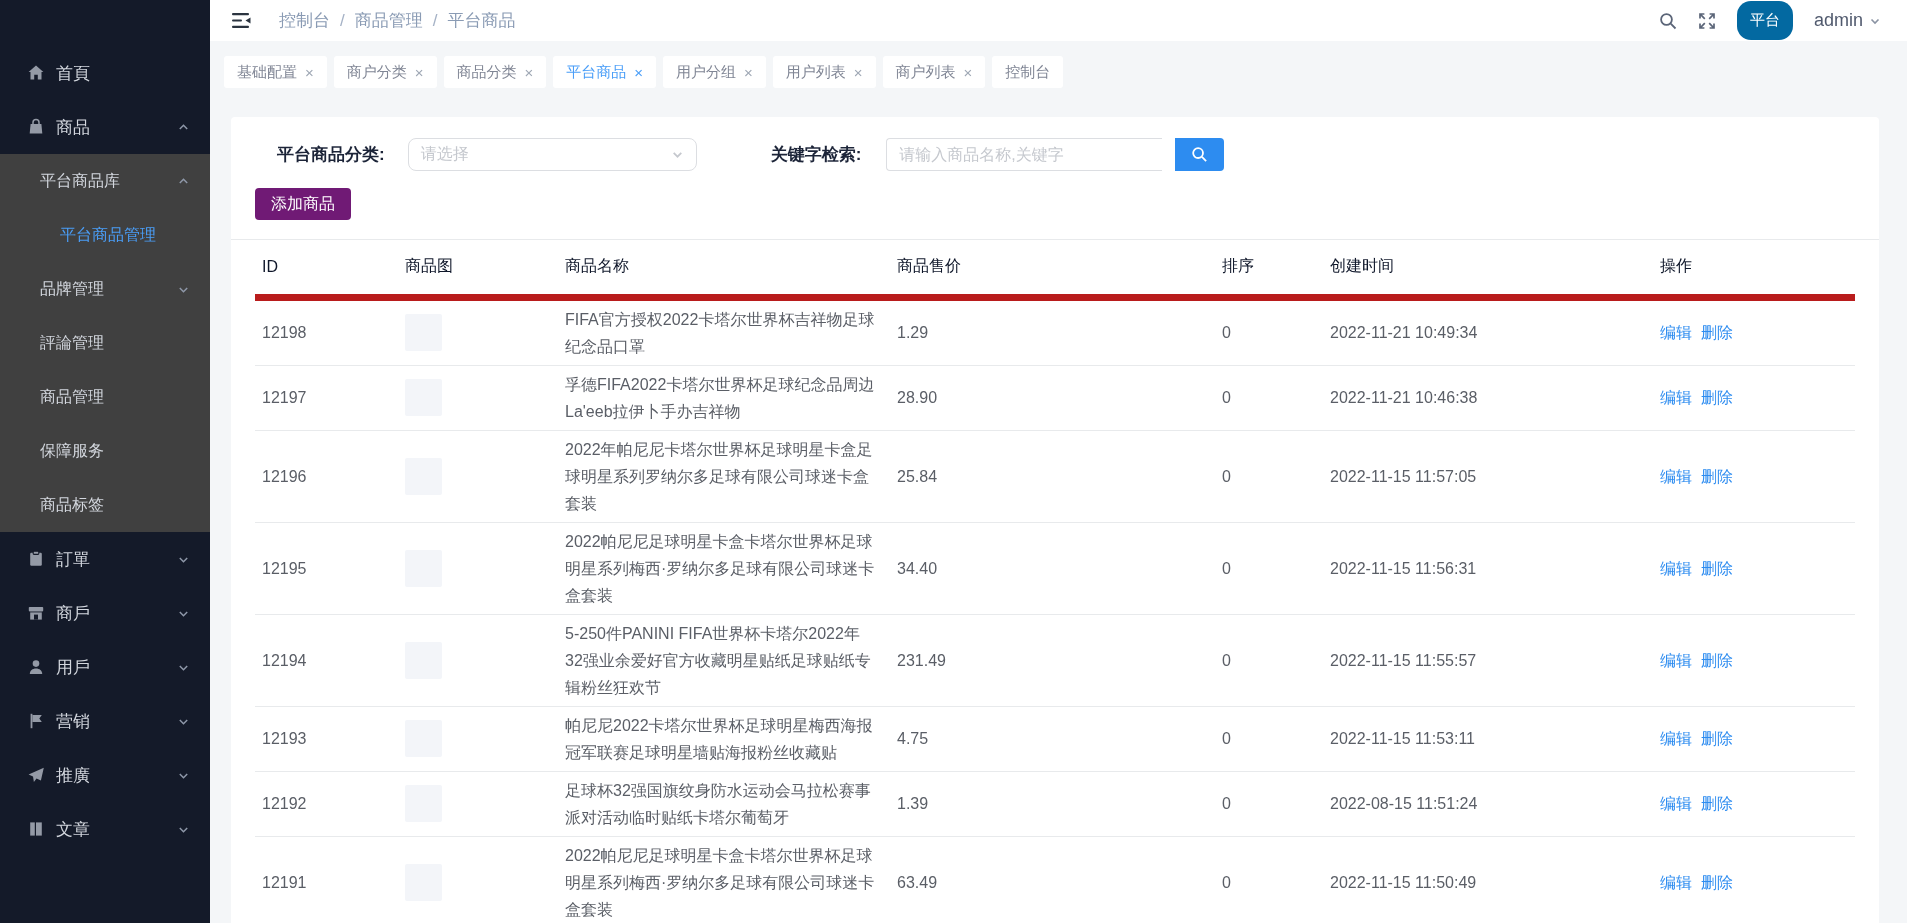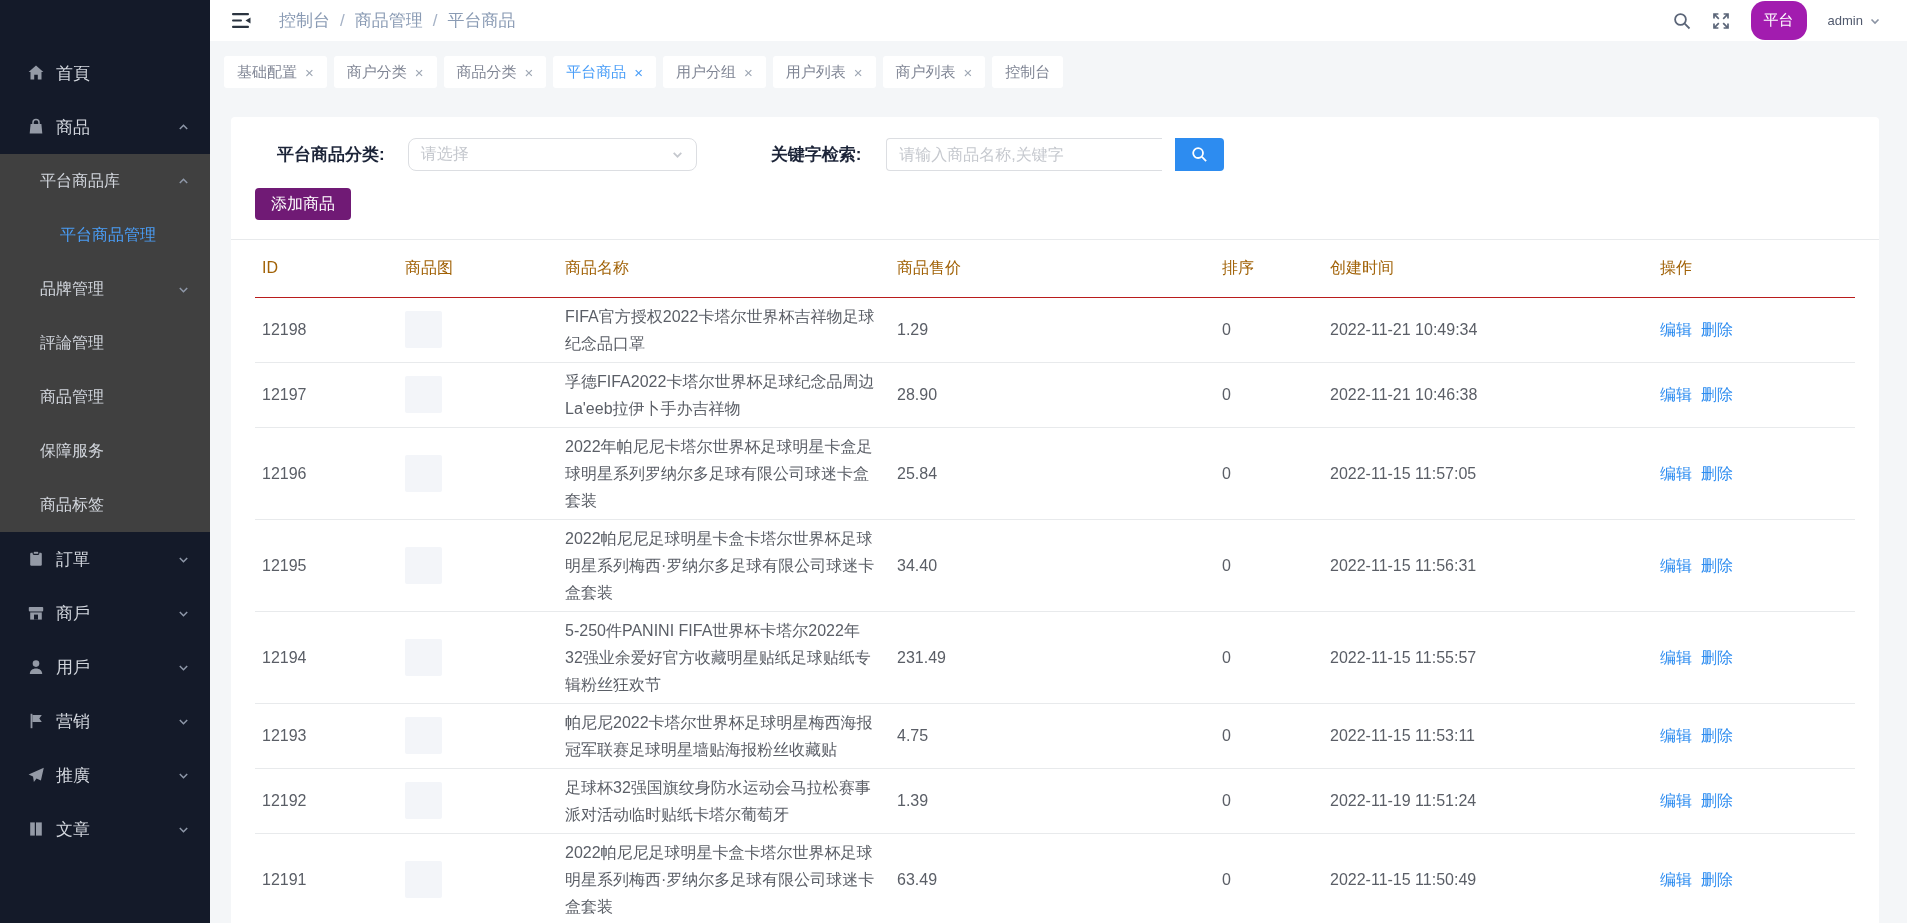--- a/index.html
+++ b/index.html
@@ -30,22 +30,22 @@
   .topbar { height:41px; background:#fff; display:flex; align-items:center;
     padding:0 26px 0 22px; flex:none; }
   .hamburger { display:flex; color:#2b3440; cursor:pointer; }
   .hamburger svg { width:19px; height:17px; }
   .breadcrumb { margin-left:28px; font-size:17px; color:#8a9bb4; display:flex; align-items:center; }
   .breadcrumb .bc-item { cursor:pointer; }
   .breadcrumb .bc-sep { margin:0 10px; color:#a5b2c6; }
   .topbar-right { margin-left:auto; display:flex; align-items:center; gap:21px; }
   .tb-icon { display:flex; color:#5b6578; cursor:pointer; }
   .tb-icon svg { width:18px; height:18px; }
-  .badge { background:#a21caf; color:#fff; font-size:15px; padding:10px 13px; border-radius:14px; }
-  .user { display:flex; align-items:center; gap:6px; color:#515a6e; font-size:13px; cursor:pointer; }
+  .badge { background:#0369a1; color:#fff; font-size:15px; padding:10px 13px; border-radius:14px; }
+  .user { display:flex; align-items:center; gap:6px; color:#515a6e; font-size:18px; cursor:pointer; }
   .user svg { width:12px; height:12px; color:#8a93a3; transform:rotate(180deg); }
 
   .tabs-bar { background:#f4f6f8; padding:15px 0 10px 14px; display:flex; flex:none; }
   .tab-chip { background:#fff; height:32px; display:flex; align-items:center; gap:8px;
     padding:0 13px; margin-right:7px; border-radius:3px; font-size:15px; color:#808695; cursor:pointer; }
   .tab-chip.active { color:#4a9ef8; }
   .tab-chip .tab-close { font-size:15px; color:#9ea7b4; line-height:1; cursor:pointer; }
   .tab-chip.active .tab-close { color:#4a9ef8; }
 
   .content { padding:19px 28px 0 21px; flex:1; }
@@ -64,22 +64,22 @@
   .kw-input::placeholder { color:#c5c8ce; }
   .search-btn { width:49px; height:33px; background:#2d8cf0; border:none; border-radius:0 4px 4px 0;
     color:#fff; cursor:pointer; display:flex; align-items:center; justify-content:center; }
   .search-btn svg { width:17px; height:17px; }
 
   .add-btn { margin:17px 0 0 24px; height:32px; padding:0 16px; background:#701a75; color:#fff;
     border:none; border-radius:4px; font-size:16px; cursor:pointer; font-family:inherit; }
 
   .table-wrap { margin-top:19px; border-top:1px solid #e8eaec; }
   table { width:calc(100% - 48px); margin:0 24px; border-collapse:collapse; table-layout:fixed; }
-  thead th { height:57px; text-align:left; font-weight:400; font-size:16px; color:#a16207;
-    border-bottom:1px solid #b91c1c; padding-left:7px; }
+  thead th { height:57px; text-align:left; font-weight:400; font-size:16px; color:#0f172a;
+    border-bottom:7px solid #b91c1c; padding-left:7px; }
   tbody td { height:63px; border-bottom:1px solid #e8eaec; font-size:16px; color:#5a5e66;
     padding:5px 14px 5px 7px; line-height:27px; vertical-align:middle; }
   .img-ph { width:37px; height:37px; background:#f3f5f9; border-radius:2px; }
   .act-link { color:#2d8cf0; cursor:pointer; }
   .act-link + .act-link { margin-left:9px; }
 </style>
 </head>
 <body>
 
 <div class="app">
@@ -420,21 +420,21 @@
                   <td><span class="act-link">编辑</span><span class="act-link">删除</span></td>
                 </tr>
                 <tr>
                   <td>12192</td>
                   <td>
                     <div class="img-ph"></div>
                   </td>
                   <td>足球杯32强国旗纹身防水运动会马拉松赛事派对活动临时贴纸卡塔尔葡萄牙</td>
                   <td>1.39</td>
                   <td>0</td>
-                  <td>2022-11-19 11:51:24</td>
+                  <td>2022-08-15 11:51:24</td>
                   <td><span class="act-link">编辑</span><span class="act-link">删除</span></td>
                 </tr>
                 <tr>
                   <td>12191</td>
                   <td>
                     <div class="img-ph"></div>
                   </td>
                   <td>2022帕尼尼足球明星卡盒卡塔尔世界杯足球明星系列梅西·罗纳尔多足球有限公司球迷卡盒套装</td>
                   <td>63.49</td>
                   <td>0</td>

